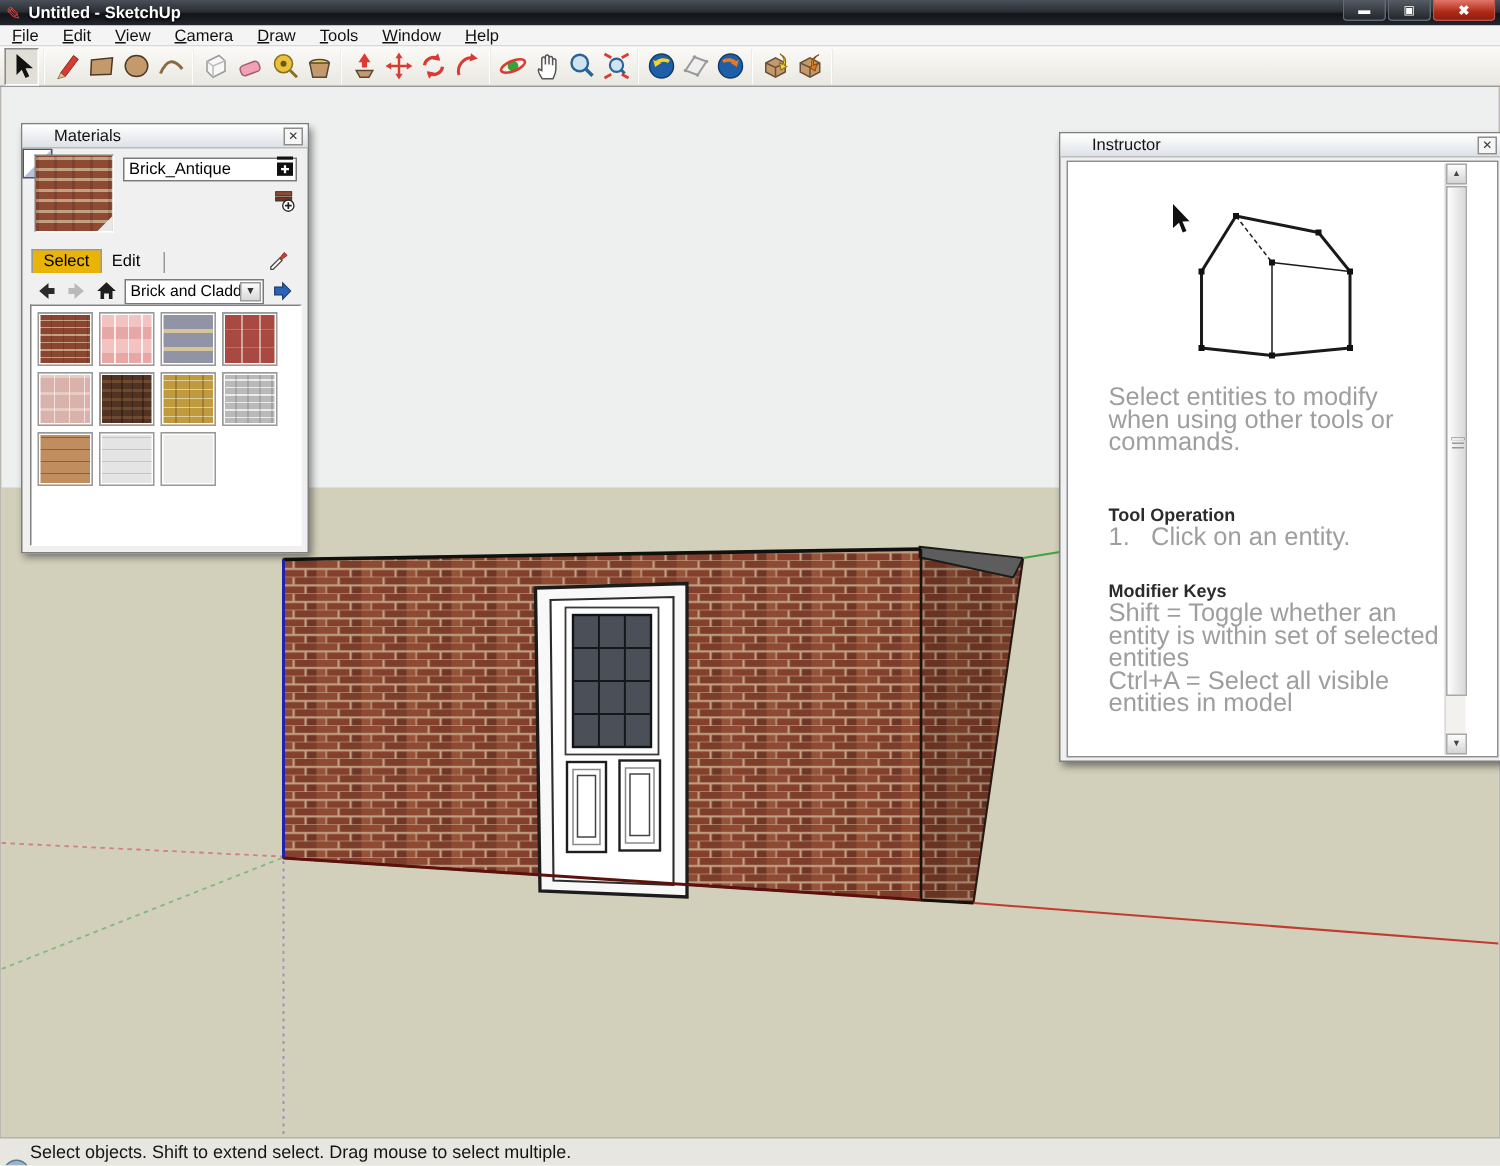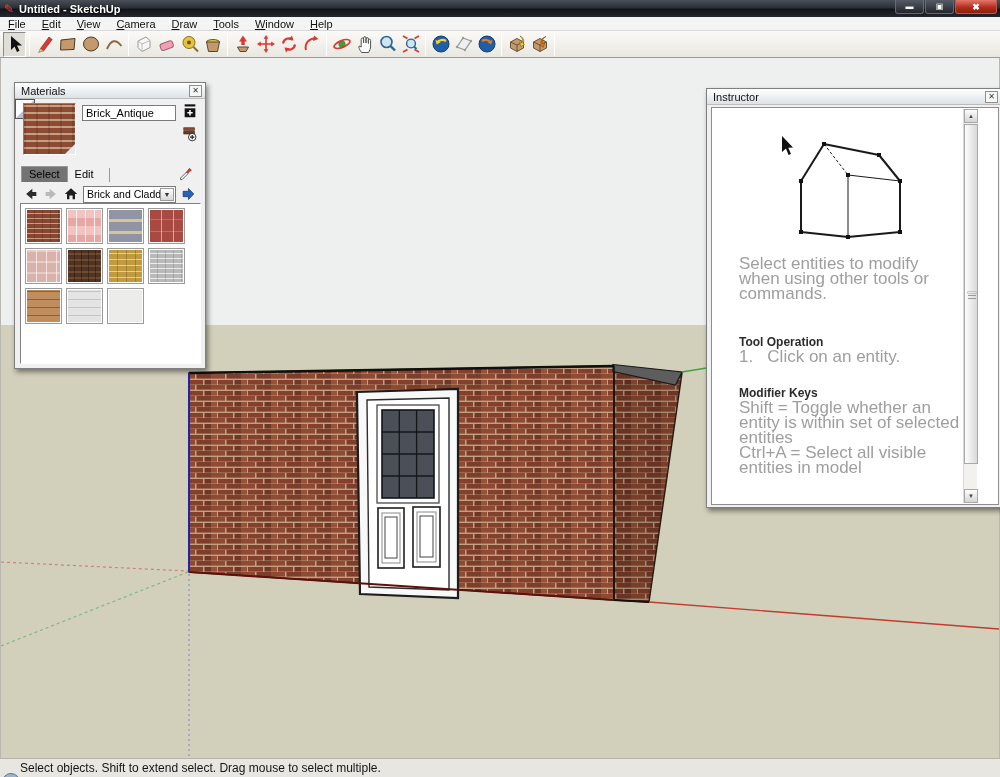--- a/index.html
+++ b/index.html
@@ -36,44 +36,44 @@
   
   .viewport { position:absolute; left:0; top:58px; width:1000px; height:700px; background:#edf0ee;
     border-left:1px solid #b9b7b0; border-right:1px solid #b9b7b0; }
   .viewport svg { display:block; }
 
   
   .panel { position:absolute; background:#f0f0f0; border:1px solid #7f7f7f;
     box-shadow:2px 3px 5px rgba(0,0,0,.45); }
   .panel-titlebar { height:16px; background:linear-gradient(#ffffff,#dde2e7);
     border-bottom:1px solid #bcbcbc; display:flex; align-items:center; font-size:11px; color:#111;
-    padding-left:6px; position:relative; }
+    padding-left:21px; position:relative; }
   .panel-close { position:absolute; right:3px; top:2px; width:13px; height:12px; background:#f6f6f6;
     border:1px solid #8e8e8e; font-size:8px; line-height:10px; text-align:center; color:#333; }
 
   
   #materials-panel { left:14px; top:82px; width:192px; height:287px; }
   .mat-thumb { position:absolute; left:8px; top:20px; width:53px; height:52px;
     border:1px solid; border-color:#808080 #fff #fff #808080;
     background:
       repeating-linear-gradient(90deg, rgba(0,0,0,.12) 0 2px, transparent 2px 12px),
       repeating-linear-gradient(0deg, #8e4a33 0 5px, #c2a183 5px 7px); }
   .mat-thumb .fold { position:absolute; right:0; bottom:0; width:0; height:0;
     border-left:10px solid transparent; border-bottom:10px solid #e8e8e8; }
-  .mat-name { position:absolute; left:67px; top:22px; width:94px; height:16px; border:1px solid #7a7a7a;
+  .mat-name { position:absolute; left:67px; top:22px; width:116px; height:16px; border:1px solid #7a7a7a;
     font-size:11px; padding:1px 3px; font-family:"Liberation Sans",sans-serif; }
   .mat-sidebtn { position:absolute; width:17px; height:18px; display:flex; align-items:center; justify-content:center; }
   #btn-secondary-pane { left:166px; top:19px; }
   #btn-create-material { left:166px; top:42px; }
   #btn-default-material { left:171px; top:62px; width:20px; height:20px; border:1px solid #555;
     background:linear-gradient(135deg,#ffffff 49%,#b9c0dd 51%); }
   #btn-sample-paint { left:163px; top:80px; }
   .mat-tabs { position:absolute; left:6px; top:82px; height:17px; font-size:11px; display:flex; align-items:flex-end; }
   .mat-tab { padding:1px 7px 2px 7px; }
-  .mat-tab.active { background:#737373; border:1px solid #999; border-bottom:none; }
+  .mat-tab.active { background:#eab308; border:1px solid #999; border-bottom:none; }
   .mat-tab-div { width:1px; height:14px; background:#999; margin-left:8px; }
   .mat-nav { position:absolute; left:6px; top:102px; height:18px; display:flex; align-items:center; }
   .nav-btn { width:20px; height:18px; display:flex; align-items:center; justify-content:center; }
   .mat-combo { width:93px; height:17px; border:1px solid #7a7a7a; background:#fff; display:flex;
     align-items:center; font-size:10.5px; margin:0 2px; position:relative; }
   .mat-combo .combo-label { padding-left:3px; white-space:nowrap; overflow:hidden; width:76px; }
   .combo-arrow { position:absolute; right:1px; top:1px; width:14px; height:13px;
     background:linear-gradient(#fdfdfd,#d8d8d8); border:1px solid #9a9a9a; font-size:7px;
     display:flex; align-items:center; justify-content:center; color:#333; }
   .mat-list { position:absolute; left:5px; top:120px; width:181px; height:161px; background:#fff;

